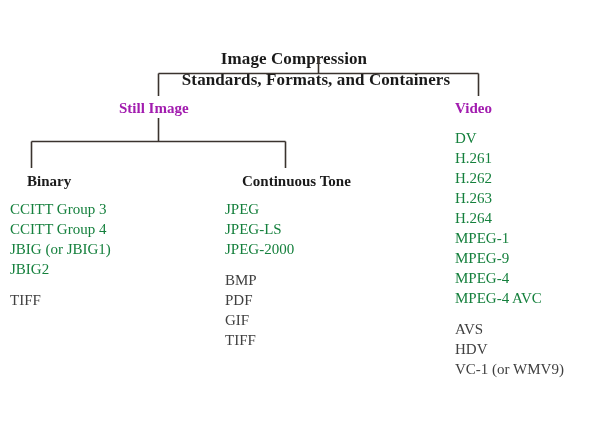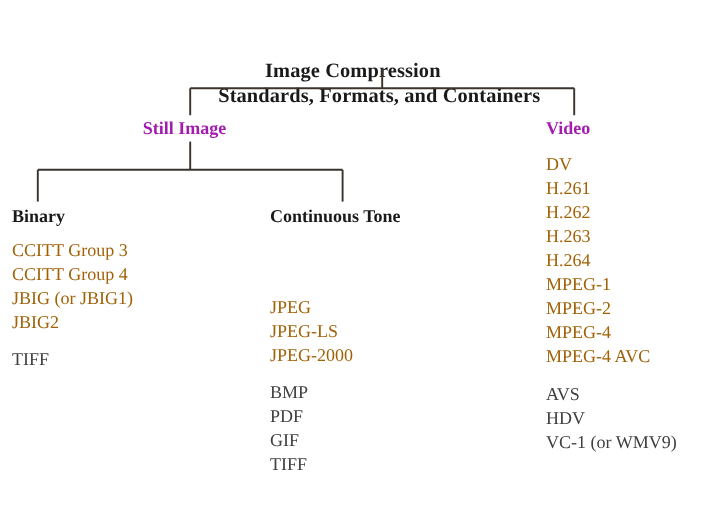--- a/index.html
+++ b/index.html
@@ -64,39 +64,40 @@
   #label-still-image { left: 119px; top: 99px; }
   #label-video       { left: 455px; top: 99px; }
 
   .cat-label {
     position: absolute;
     font-weight: bold;
     font-size: 15px;
     line-height: 18px;
     white-space: nowrap;
     color: #1a1a1a;
+    margin-left: 17px;
   }
   #label-binary          { left: 10px;  top: 172px; }
   #label-continuous-tone { left: 225px; top: 172px; }
 
   
   .item-list {
     position: absolute;
     font-size: 15px;
     line-height: 20px;
     white-space: nowrap;
   }
   #list-binary     { left: 10px;  top: 199px; }
-  #list-continuous { left: 225px; top: 199px; margin-top: 48px; }
+  #list-continuous { left: 225px; top: 199px; }
   #list-video      { left: 455px; top: 128px; }
 
   .item {
     display: block;
     height: 20px;
-    color: #a16207;
+    color: #15803d;
   }
   .item.muted {
     color: #404040;
   }
   .group-gap {
     display: block;
     height: 11px;
   }
 </style>
 </head>
@@ -154,21 +155,21 @@
       <span class="item muted">TIFF</span>
     </div>
 
   <div class="item-list" id="list-video">
       <span class="item">DV</span>
       <span class="item">H.261</span>
       <span class="item">H.262</span>
       <span class="item">H.263</span>
       <span class="item">H.264</span>
       <span class="item">MPEG-1</span>
-      <span class="item">MPEG-2</span>
+      <span class="item">MPEG-9</span>
       <span class="item">MPEG-4</span>
       <span class="item">MPEG-4 AVC</span>
       <span class="group-gap"></span>
       <span class="item muted">AVS</span>
       <span class="item muted">HDV</span>
       <span class="item muted">VC-1 (or WMV9)</span>
     </div>
 
 </div>
 

